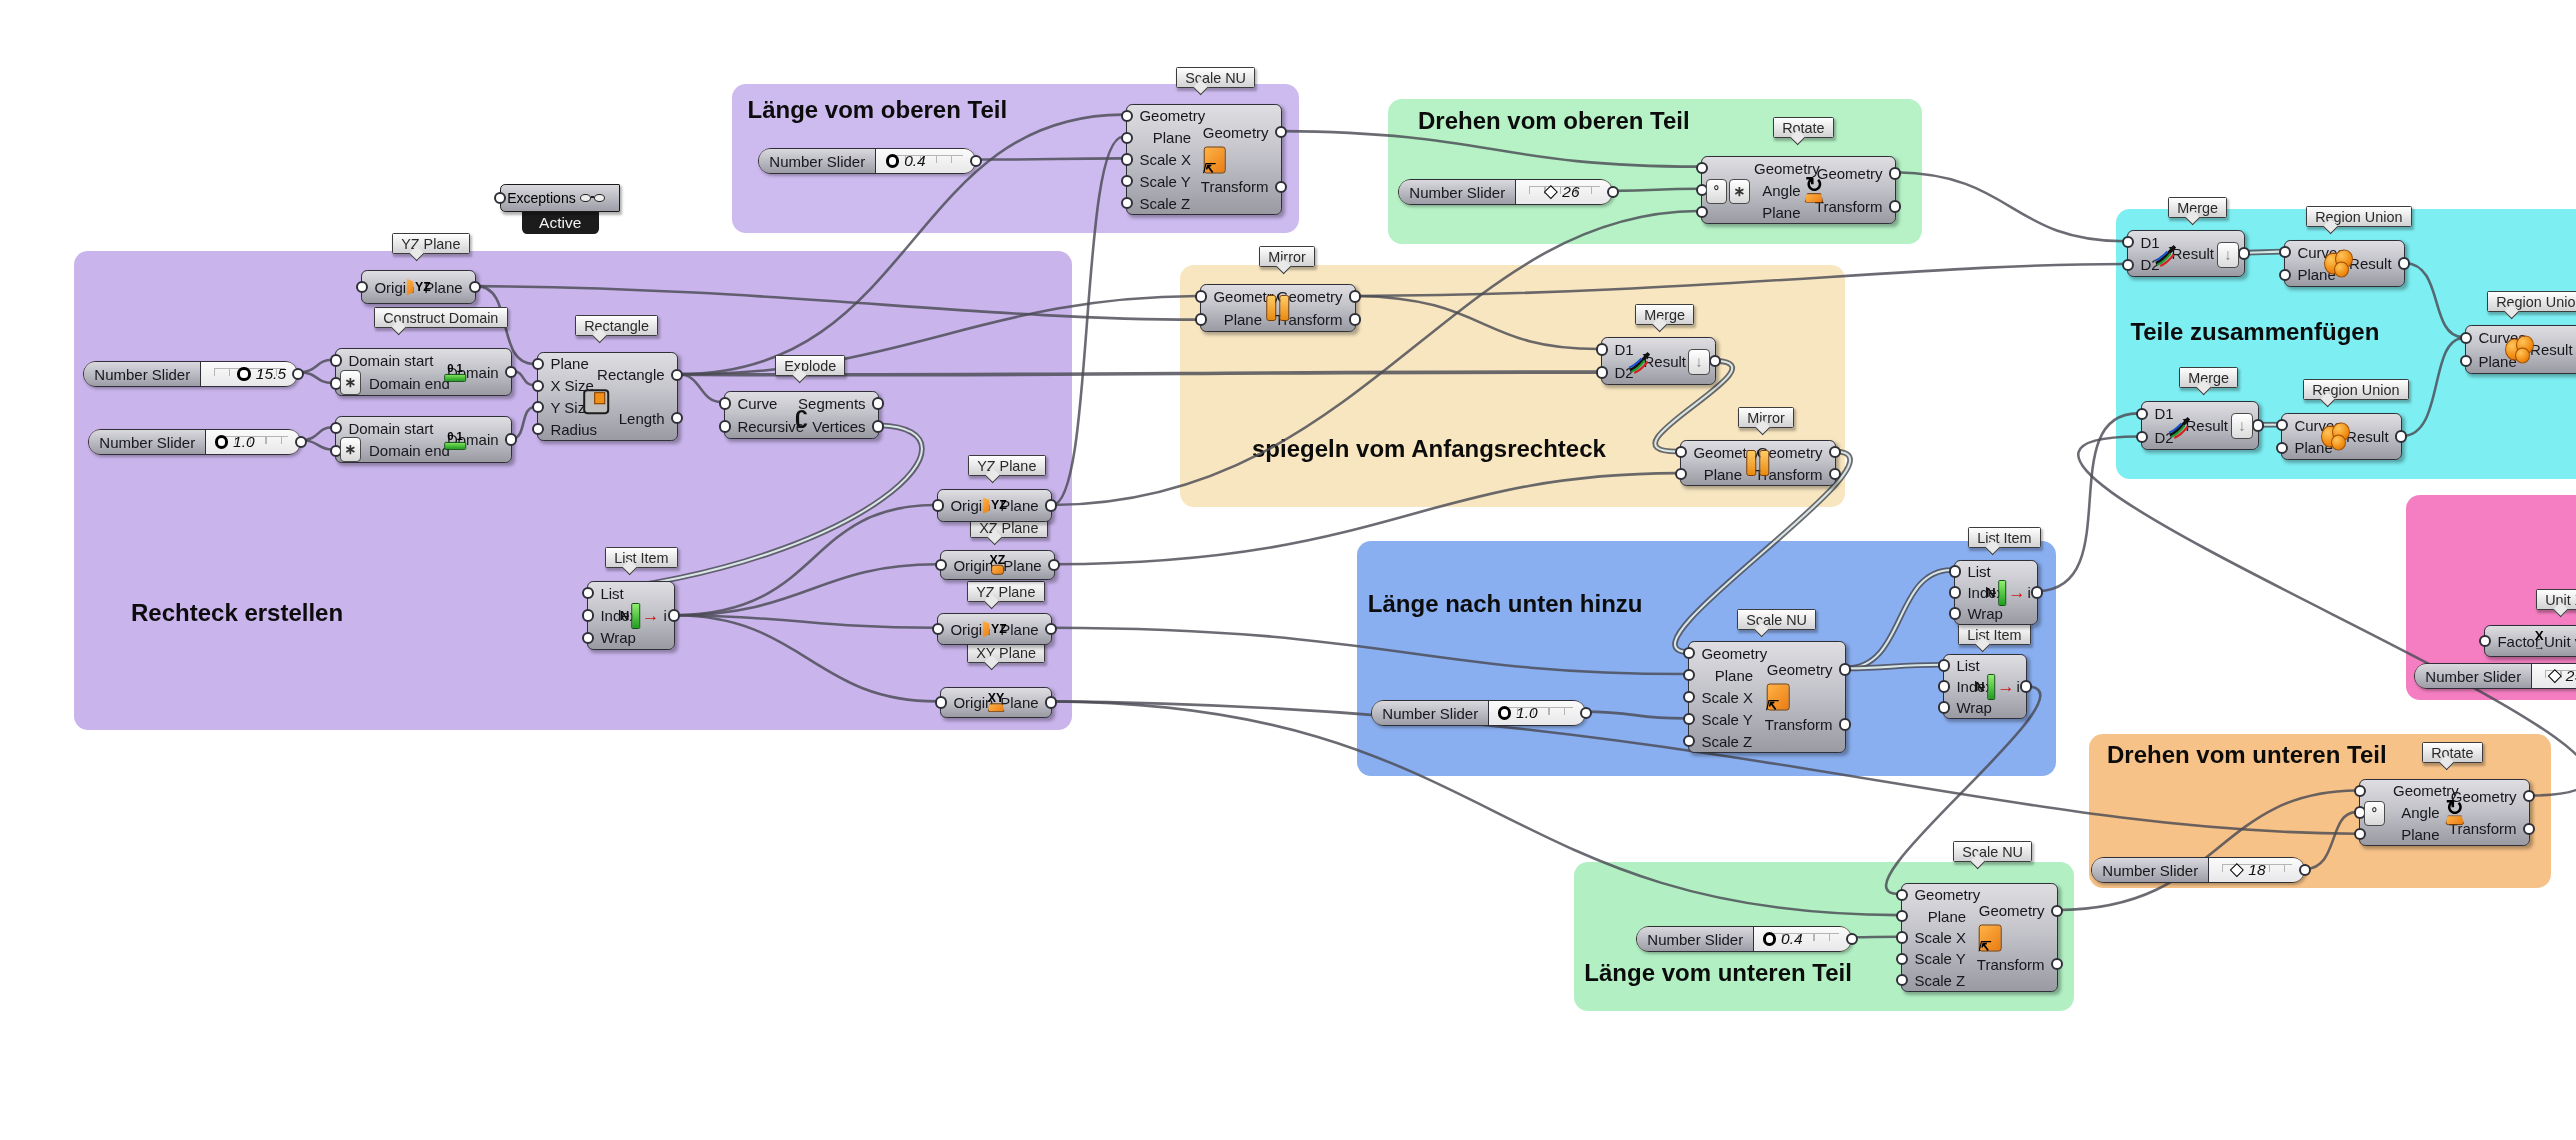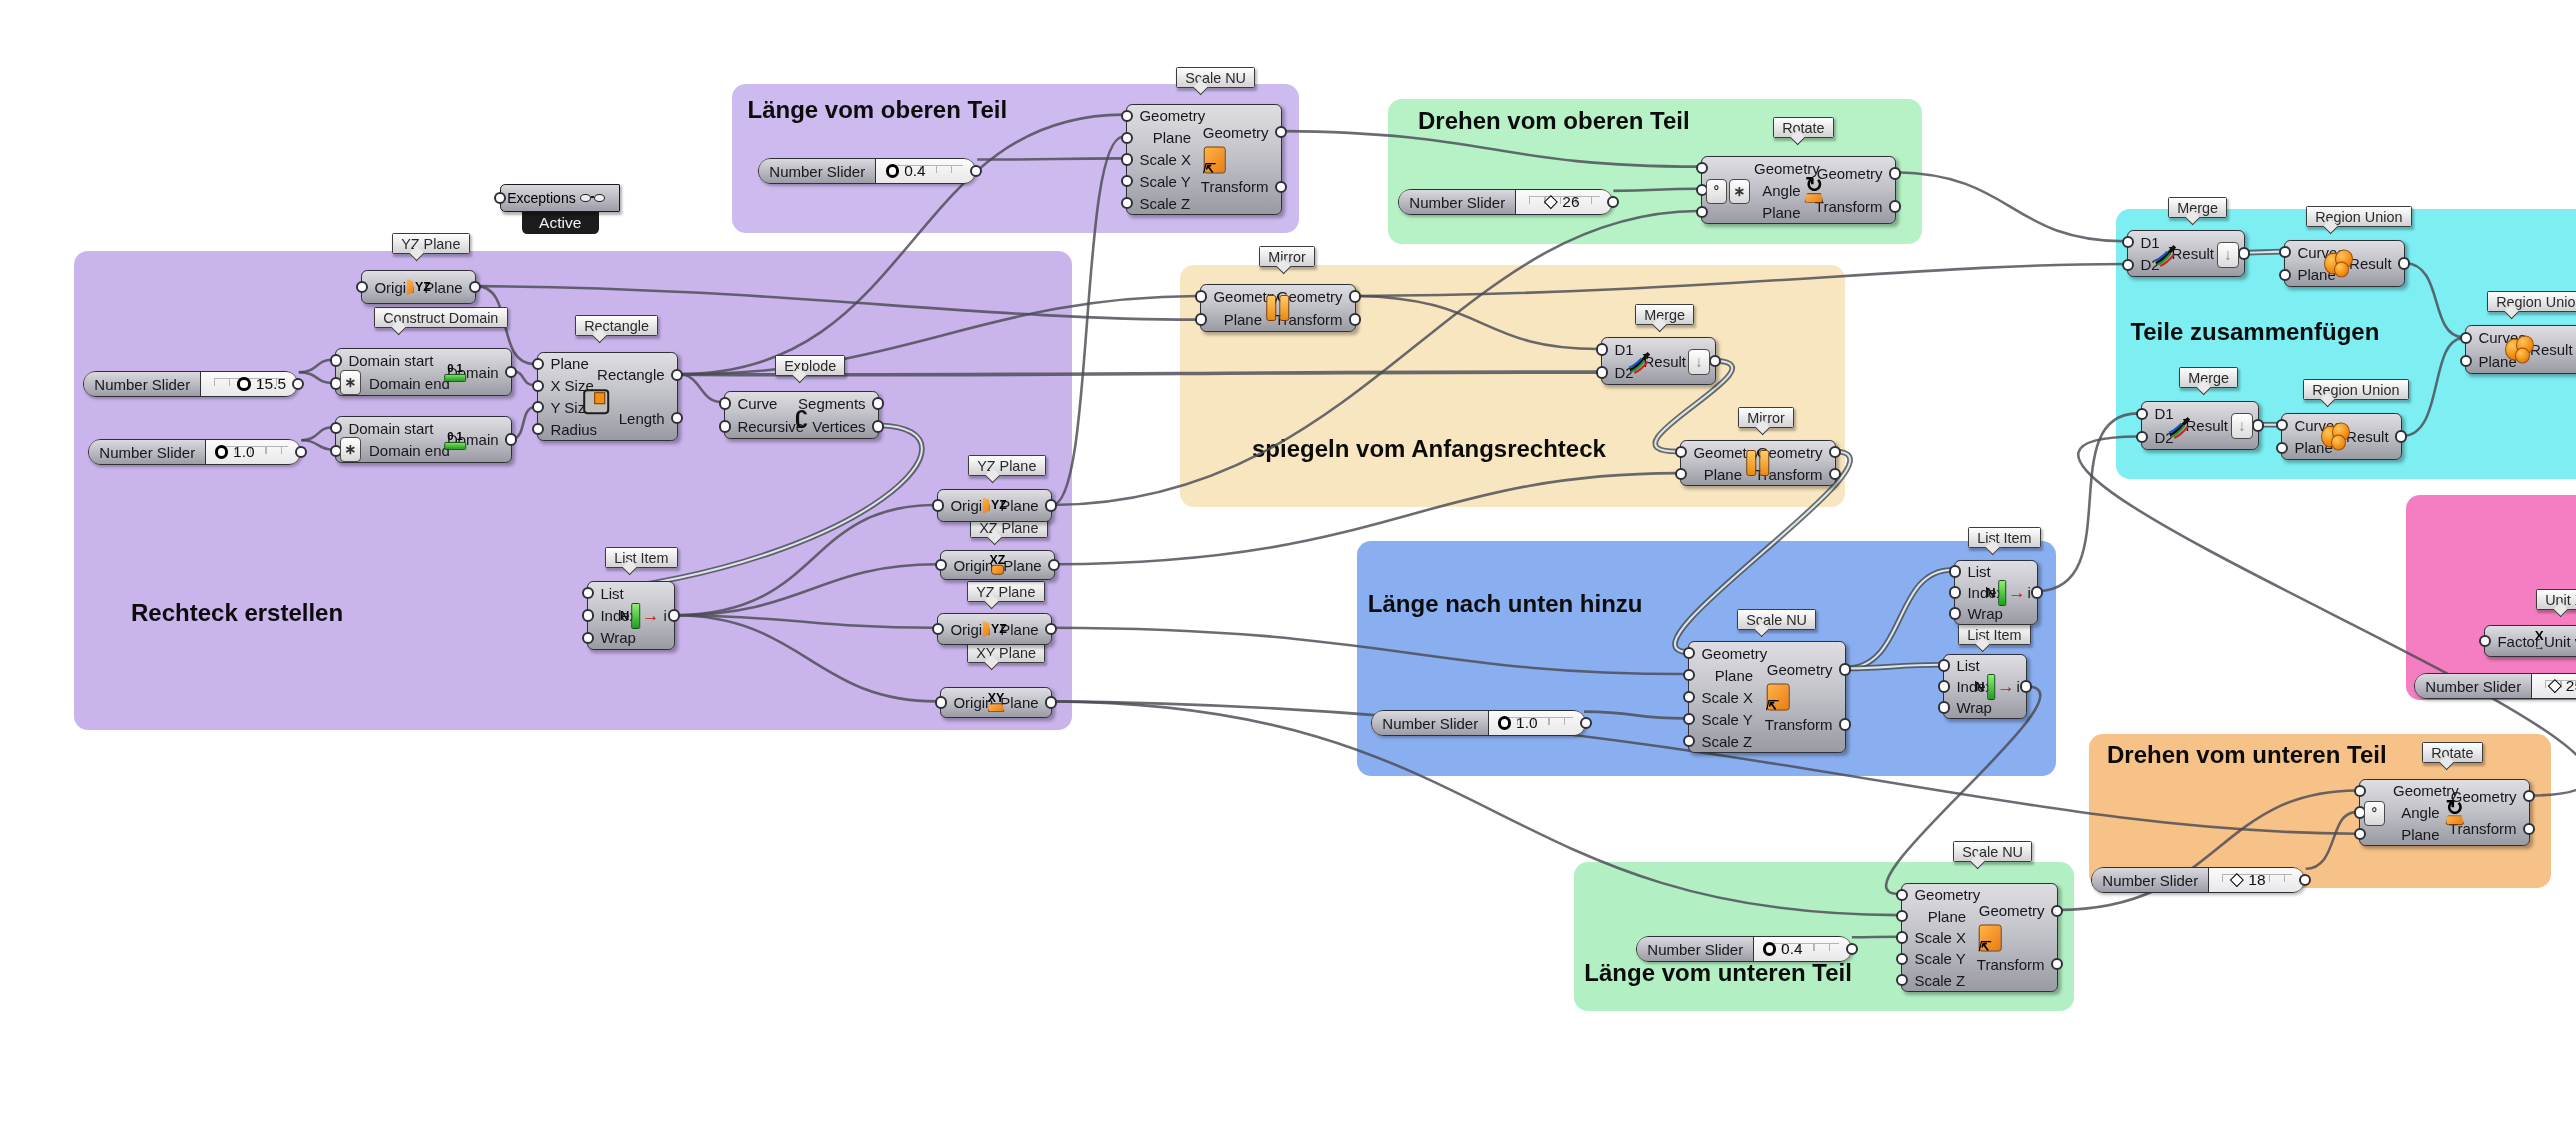--- a/index.html
+++ b/index.html
@@ -29,31 +29,31 @@
   .node span.pl{font-size:15px;color:#17171c;white-space:nowrap;}
   .pins{left:-6.2px;}.pouts{right:-6.2px;}
   .prt{width:8.2px;height:8.2px;background:#fff;border:2.1px solid #2f2f37;border-radius:50%;}
   .nicon{position:absolute;left:50%;top:50%;transform:translate(-50%,-50%);display:flex;align-items:center;justify-content:center;}
   .abox{position:absolute;width:18.5px;height:23px;background:linear-gradient(#ffffff,#d8d8d8);border:1.5px solid #4a4a4a;
     border-radius:4.1px;display:flex;align-items:center;justify-content:center;font-size:14px;color:#333;font-weight:bold;z-index:5;}
   .rbtn{position:absolute;width:19.6px;height:24px;background:linear-gradient(#ffffff,#dcdcdc);border:1.5px solid #4a4a4a;
     border-radius:4.1px;display:flex;align-items:center;justify-content:center;font-size:15.5px;font-weight:bold;color:#8a8a8a;z-index:5;}
   
   .sl{position:absolute;z-index:4;height:24px;border:1.5px solid #2f2f37;border-radius:13px;display:flex;overflow:visible;
-    box-shadow:1.5px 2.1px 3.1px rgba(0,0,0,.28);background:#a16207;margin-top:10px;}
+    box-shadow:1.5px 2.1px 3.1px rgba(0,0,0,.28);background:#a16207;}
   .slab{background:linear-gradient(#d9d9de,#9d9da7);border-right:1.5px solid #2f2f37;border-radius:11.3px 0 0 11.3px;
     display:flex;align-items:center;padding:0 10.3px;font-size:15px;color:#17171c;white-space:nowrap;}
   .strk{flex:1;position:relative;background:linear-gradient(#fbfbfb,#e8e8ea);border-radius:0 11.3px 11.3px 0;
     display:flex;align-items:center;font-size:15.5px;color:#111;}
   .strk .ruler{position:absolute;left:12.4px;right:12.4px;top:6.2px;height:7.2px;border-top:1px solid #b5b5b5;
     background:repeating-linear-gradient(90deg,#b5b5b5 0 1px,transparent 1px 15.5px);}
   .hc{width:7.2px;height:7.2px;border:3.1px solid #000;border-radius:50%;background:#fff;margin-right:5.2px;position:relative;z-index:2;}
   .hd{width:7.7px;height:7.7px;border:1.5px solid #000;background:#fff;transform:rotate(45deg);margin-right:6.2px;position:relative;z-index:2;}
   .sl .prt{position:absolute;right:-7.2px;top:50%;margin-top:-6.2px;}
-  .sl b{position:relative;z-index:2;font-weight:normal;}
+  .sl b{position:relative;z-index:2;font-weight:normal;font-style:italic;}
   
   .oic{border:1.5px solid #7a3c00;background:linear-gradient(135deg,#ffb347,#e97c12);border-radius:3.1px;}
   .blob{position:relative;width:32px;height:29px;}
   .blob i{position:absolute;border-radius:50%;background:radial-gradient(circle at 35% 30%,#ffc659,#f08c13 60%,#d96c00);border:1.5px solid #a04e00;}
   .mirr{display:flex;gap:3.1px;}
   .mirr i{width:8.2px;height:24px;border:1.5px solid #7a3c00;border-radius:2.6px;background:linear-gradient(#ffcc66,#e88a10);}
   .lii{display:flex;align-items:center;gap:2.1px;font-size:13.4px;font-weight:bold;color:#111;}
   .lii .bar{width:6.2px;height:24px;border:1px solid #145214;border-radius:1.5px;background:linear-gradient(#8ef06e,#1f9e1f);}
   .lii .arr{color:#cc1111;font-size:17.5px;font-weight:bold;}
 </style>

